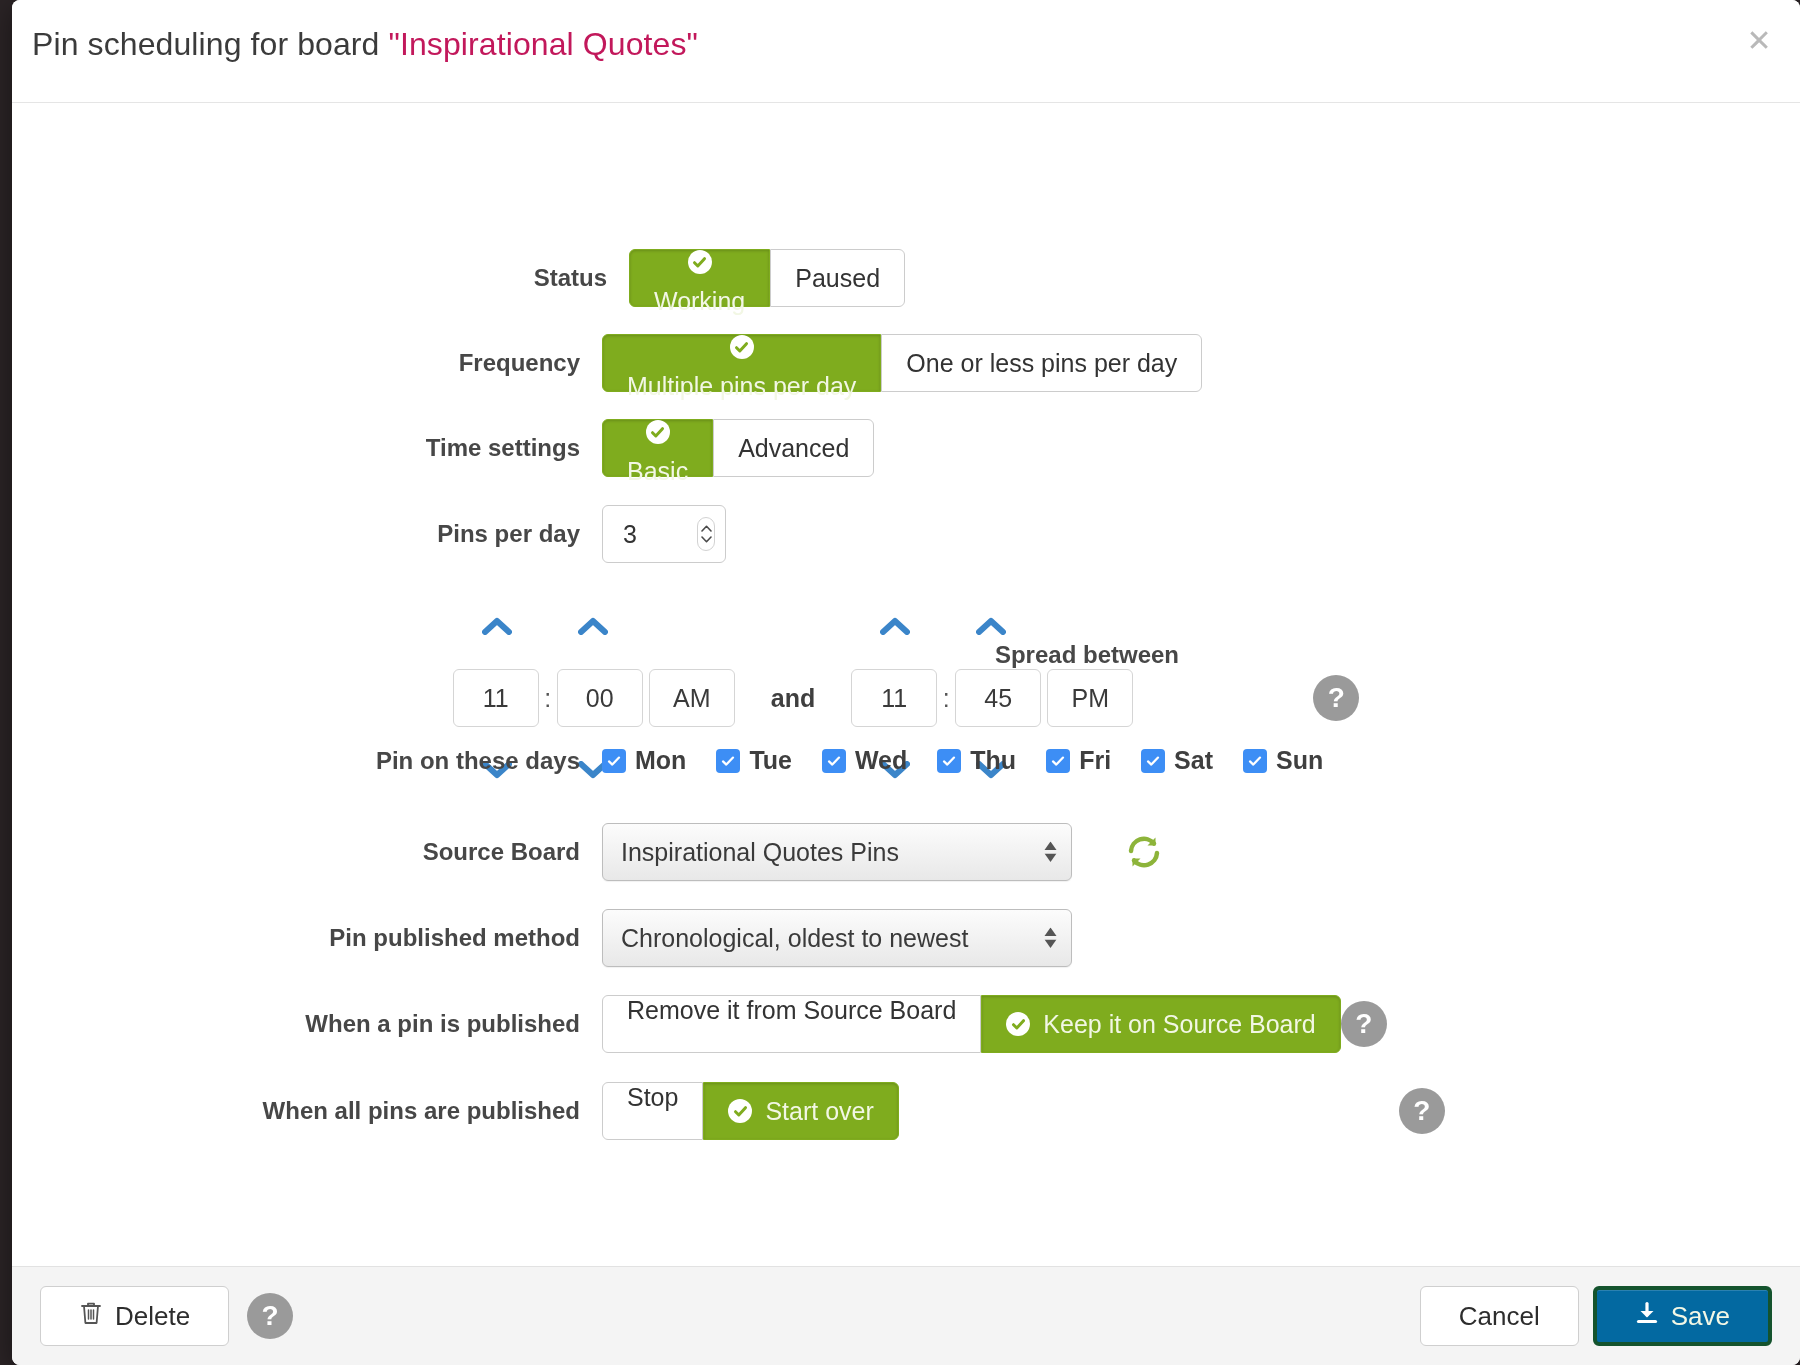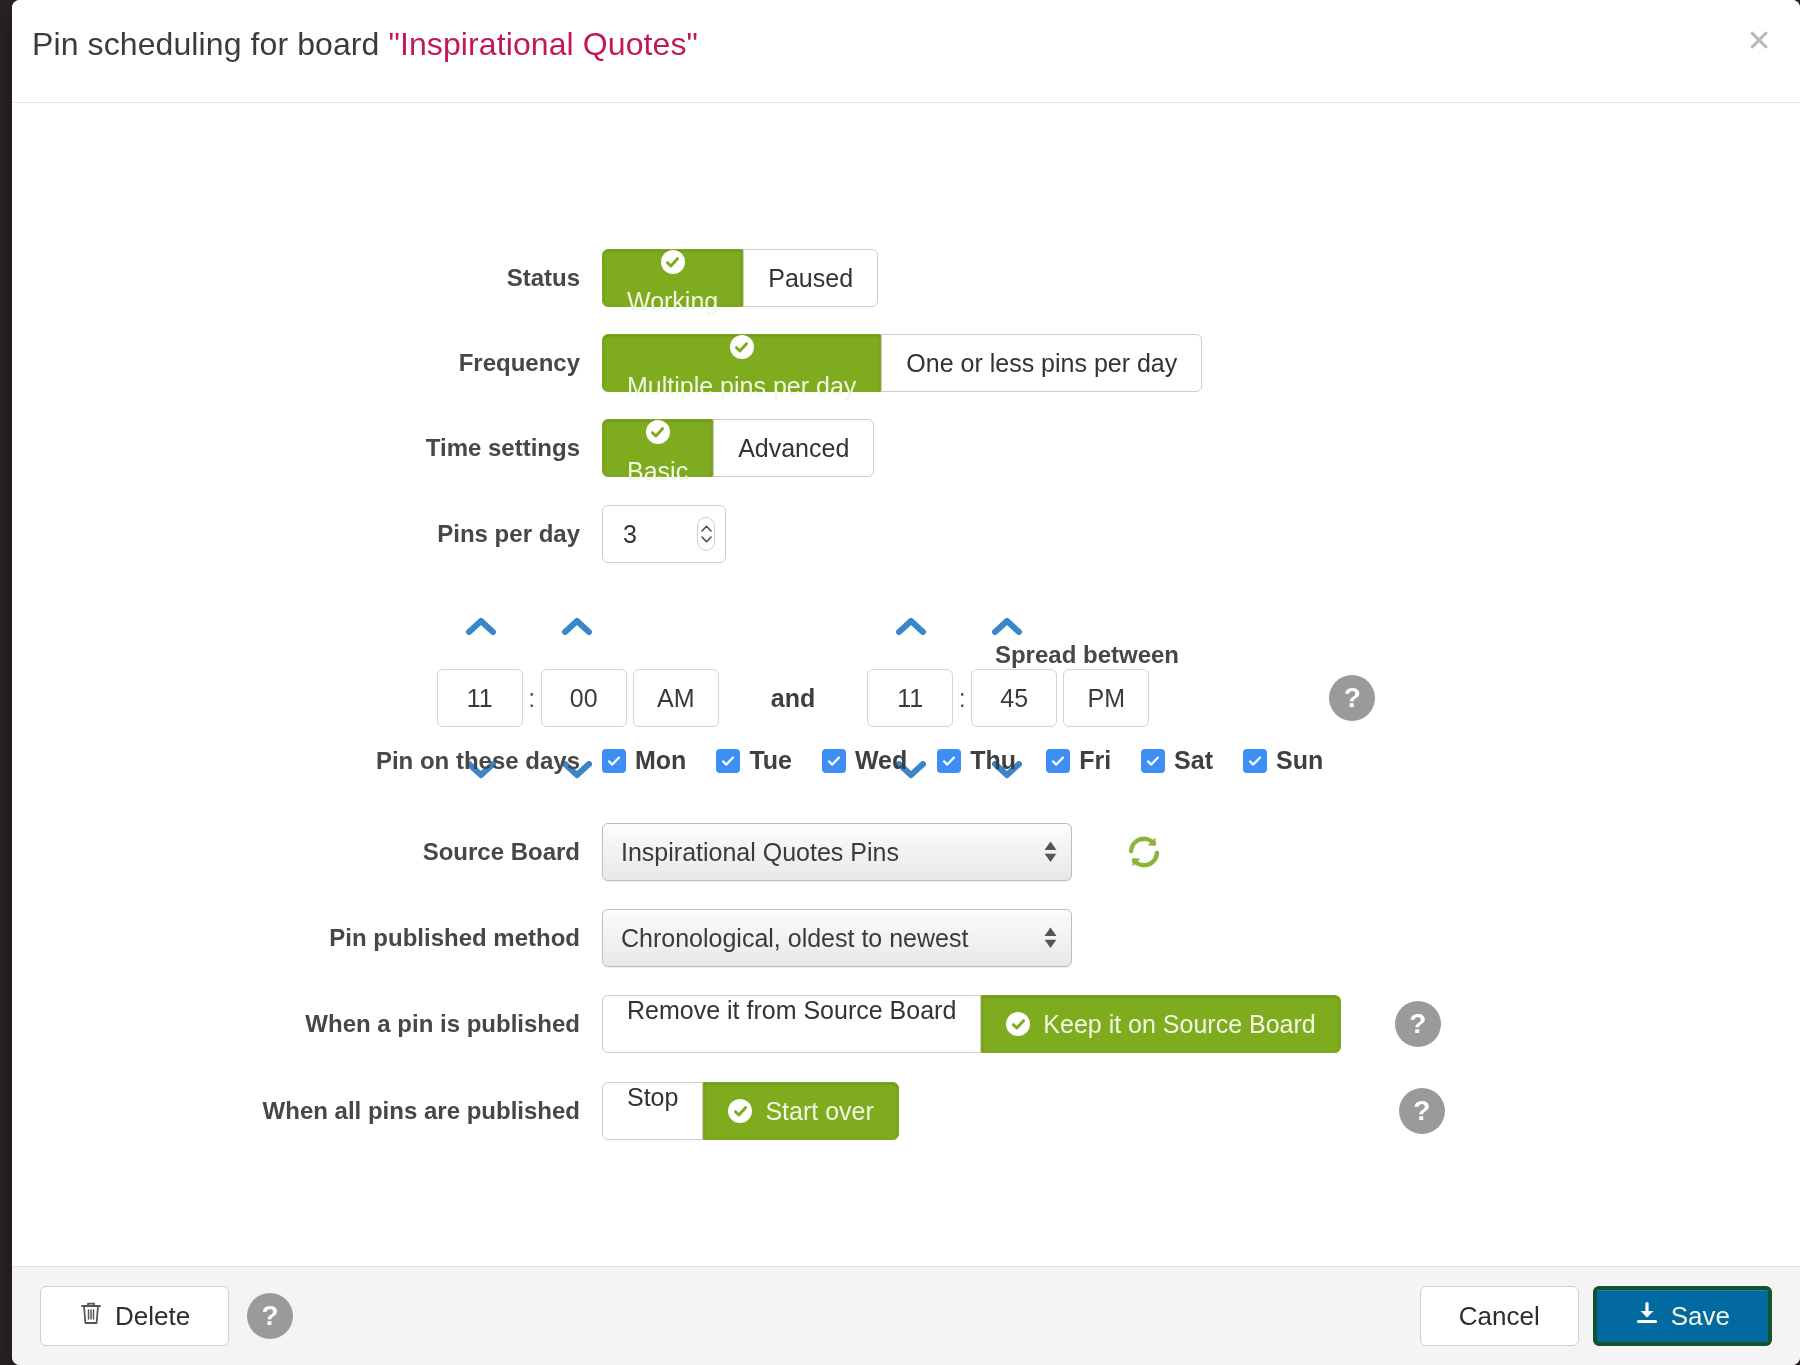--- a/index.html
+++ b/index.html
@@ -262,21 +262,21 @@
 
   <div class="modal-header">
     <div class="modal-title">
       <span>Pin scheduling for board </span><span class="board-name">"Inspirational Quotes"</span>
     </div>
     <button class="close-btn">✕</button>
   </div>
 
   <div class="modal-body">
 
-    <div class="row" style="top:146px;">
+    <div class="row" style="top:146px;padding-left:27px;">
       <div class="row-label">Status</div>
       <div class="row-control">
         <div class="seg">
           <button class="seg-btn active">
             <span class="check-ico">
               <svg width="17" height="17" viewBox="0 0 17 17">
                   <path d="M3.5 8.7 L6.8 12 L13.5 4.7" stroke="#7fac1e" stroke-width="3" fill="none" stroke-linecap="round" stroke-linejoin="round"></path>
                 </svg>
             </span>
             <span>Working</span>
@@ -370,21 +370,21 @@
           </div>
           <div class="chev down" style="left:120px;">
             <svg width="30" height="18" viewBox="0 0 30 18">
                 <path d="M3 3 L15 14 L27 3" stroke="#3b85c9" stroke-width="6" fill="none" stroke-linecap="round" stroke-linejoin="round"></path>
               </svg>
           </div>
 
           <div class="tfield ap" style="margin-left:6px;">AM</div>
         </div>
 
-        <div class="and-word" style="margin:0 52px;">and</div>
+        <div class="and-word" style="margin:0 36px;">and</div>
 
         <div class="timegroup">
           <div class="tfield hh">11</div>
           <div class="chev up" style="left:24px;">
             <svg width="30" height="18" viewBox="0 0 30 18">
                 <path d="M3 15 L15 4 L27 15" stroke="#3b85c9" stroke-width="6" fill="none" stroke-linecap="round" stroke-linejoin="round"></path>
               </svg>
           </div>
           <div class="chev down" style="left:24px;">
             <svg width="30" height="18" viewBox="0 0 30 18">
@@ -514,21 +514,21 @@
             <svg width="13" height="9" viewBox="0 0 13 9">
                 <path d="M6.5 8.5 L0.5 0 L12.5 0 Z" fill="#555"></path>
               </svg>
           </span>
         </div>
       </div>
     </div>
 
     <div class="row" style="top:892px;">
       <div class="row-label">When a pin is published</div>
-      <div class="row-control" style="gap:54px;">
+      <div class="row-control" style="">
         <div class="seg">
           <button class="seg-btn">
             <span>Remove it from Source Board</span>
           </button>
           <button class="seg-btn active" style="border-left-width:1px;">
             <span class="check-ico">
               <svg width="17" height="17" viewBox="0 0 17 17">
                   <path d="M3.5 8.7 L6.8 12 L13.5 4.7" stroke="#7fac1e" stroke-width="3" fill="none" stroke-linecap="round" stroke-linejoin="round"></path>
                 </svg>
             </span>

